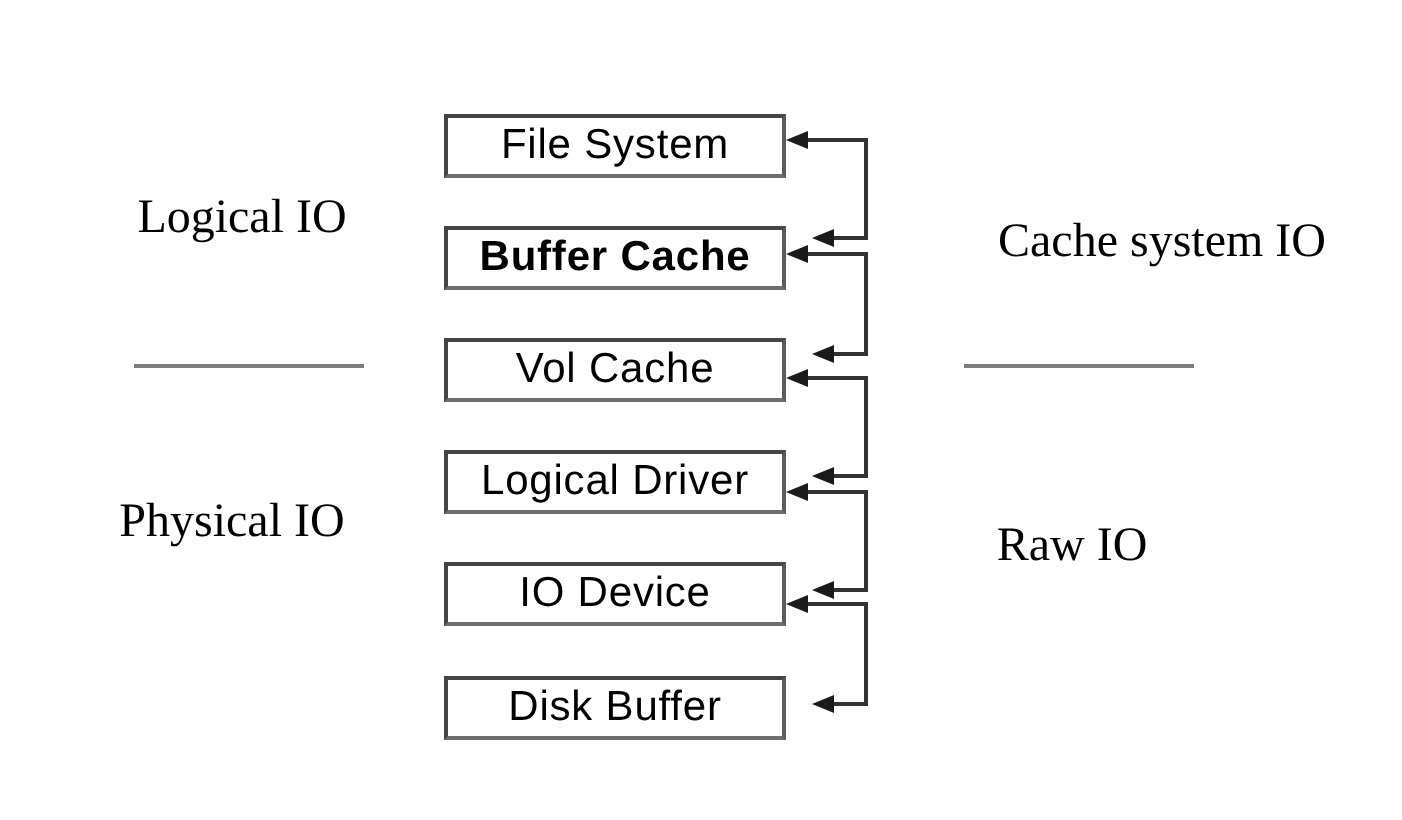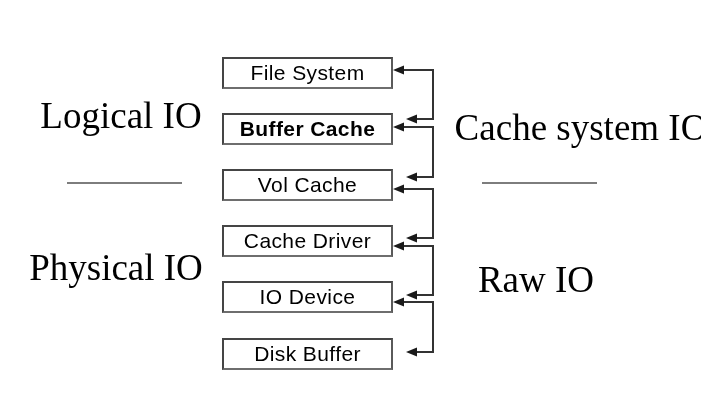--- a/index.html
+++ b/index.html
@@ -36,21 +36,21 @@
     color: var(--text, #000000);
     white-space: nowrap;
     line-height: 1;
     padding-bottom: 1px;
     text-align: center;
   }
   .region-label {
     position: absolute;
     transform: translateX(-50%);
     font-family: "Liberation Serif", serif;
-    font-size: 37px;
+    font-size: 24px;
     line-height: 1;
     color: var(--text, #000000);
     white-space: nowrap;
   }
   .divider {
     position: absolute;
     width: 115px;
     height: 2px;
     background: var(--divider, #7d7d7d);
   }
@@ -70,21 +70,21 @@
   <div class="layer-box" style="top: 57px;">
     <span class="layer-label">File System</span>
   </div>
   <div class="layer-box" style="top: 113px; font-weight: bold;">
     <span class="layer-label">Buffer Cache</span>
   </div>
   <div class="layer-box" style="top: 169px;">
     <span class="layer-label">Vol Cache</span>
   </div>
   <div class="layer-box" style="top: 225px;">
-    <span class="layer-label">Cache Driver</span>
+    <span class="layer-label">Logical Driver</span>
   </div>
   <div class="layer-box" style="top: 281px;">
     <span class="layer-label">IO Device</span>
   </div>
   <div class="layer-box" style="top: 338px;">
     <span class="layer-label">Disk Buffer</span>
   </div>
 
   <div class="region-label" style="left:121px; top:97px;">Logical IO</div>
   <div class="region-label" style="left:581px; top:109px;">Cache system IO</div>

